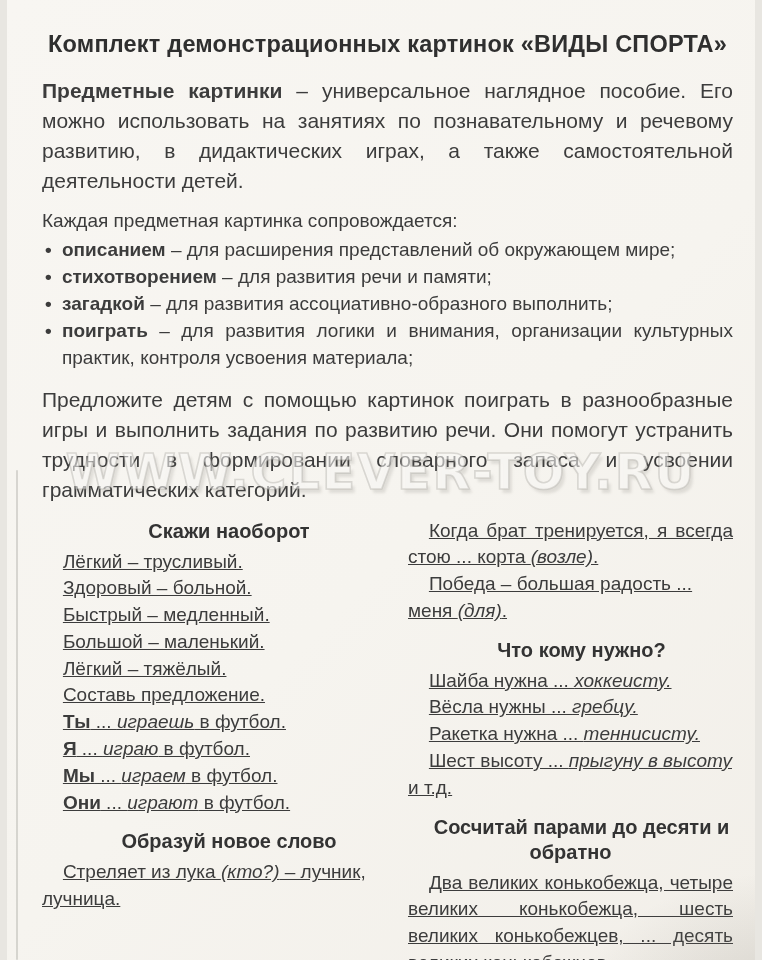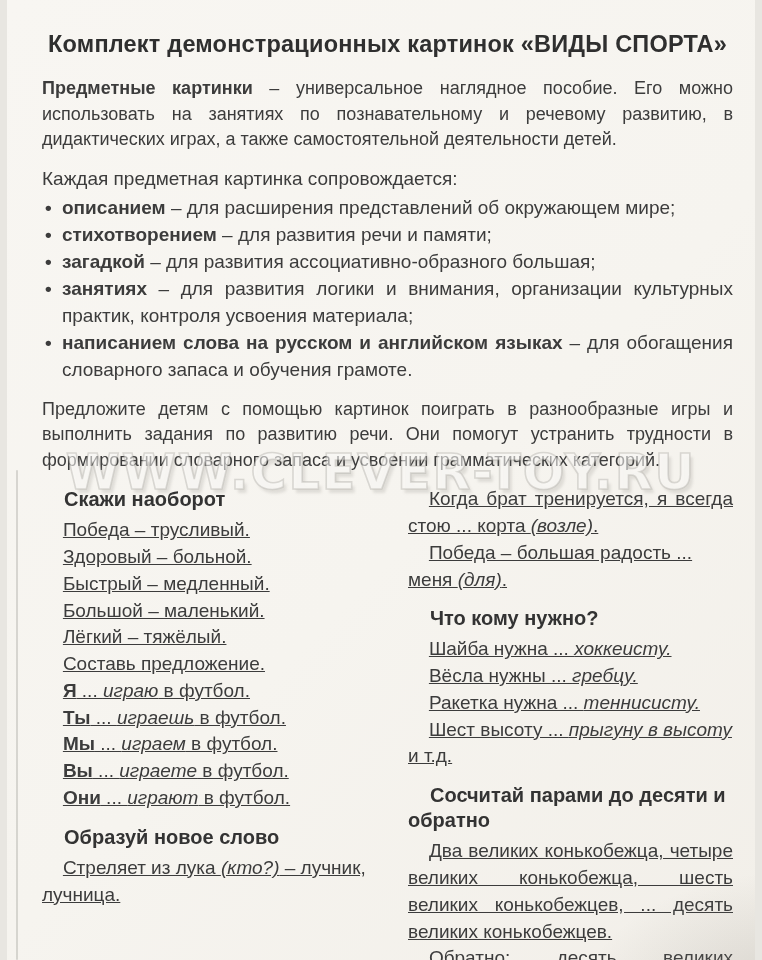--- a/index.html
+++ b/index.html
@@ -22,21 +22,21 @@
     position:absolute;right:-40px;bottom:-50px;width:220px;height:140px;
     background:radial-gradient(ellipse at bottom right,rgba(140,135,125,0.30),rgba(140,135,125,0) 70%);
     pointer-events:none;
   }
   h1.title{
     font-size:23.5px;line-height:1.2;
     font-weight:bold;color:#2f2f2f;
     text-align:center;margin:6px 0 18px;letter-spacing:.2px;
   }
   .para{
-    font-size:18px;line-height:1.42;
+    font-size:21px;line-height:1.42;
     text-align:justify;margin:0 0 13px;
   }
   .para .b,.b{font-weight:bold;}
   .i{font-style:italic;}
   .list-intro{margin:9px 0 2px;font-size:19px;line-height:1.42;}
   ul.bullets{
     list-style:none;margin:0 0 13px;padding:0 0 0 3px;
   }
   ul.bullets li{
     position:relative;padding-left:17px;
@@ -46,21 +46,21 @@
     content:"\2022";position:absolute;left:0;top:0;
     font-weight:bold;color:#3c3c3c;
   }
   .cols{
     display:grid;grid-template-columns:352px 1fr;column-gap:14px;
     margin-top:4px;
   }
   .col{min-width:0;}
   .section h3{
     font-size:20px;font-weight:bold;color:#333;
-    margin:13px 0 5px;text-indent:1.1em;line-height:1.25;
+    margin:13px 0 5px;text-indent:1.1em;line-height:1.25;text-align:center;
   }
   .section:first-child h3{margin-top:1px;}
   .line{
     margin:0;font-size:19px;line-height:1.41;
     text-indent:1.1em;
     text-decoration:underline;
   }
   .line.wrap{text-align:justify;}
   .watermark{
     position:absolute;top:444px;left:50%;transform:translateX(-50%);
@@ -81,43 +81,41 @@
 
   <h1 class="title">Комплект демонстрационных картинок «ВИДЫ СПОРТА»</h1>
 
   <p class="para"><span class="b">Предметные картинки</span><span> – универсальное наглядное пособие. Его можно использовать на занятиях по познавательному и речевому развитию, в дидактических играх, а также самостоятельной деятельности детей.</span></p>
 
   <p class="list-intro">Каждая предметная картинка сопровождается:</p>
 
   <ul class="bullets">
       <li><span class="b">описанием</span><span> – для расширения представлений об окружающем мире;</span></li>
       <li><span class="b">стихотворением</span><span> – для развития речи и памяти;</span></li>
-      <li><span class="b">загадкой</span><span> – для развития ассоциативно-образного большая;</span></li>
-      <li><span class="b">занятиях</span><span> – для развития логики и внимания, организации культурных практик, контроля усвоения материала;</span></li>
-      <li><span class="b">написанием слова на русском и английском языках</span><span> – для обогащения словарного запаса и обучения грамоте.</span></li>
+      <li><span class="b">загадкой</span><span> – для развития ассоциативно-образного выполнить;</span></li>
+      <li><span class="b">поиграть</span><span> – для развития логики и внимания, организации культурных практик, контроля усвоения материала;</span></li>
     </ul>
 
   <p class="para">Предложите детям с помощью картинок поиграть в разнообразные игры и выполнить задания по развитию речи. Они помогут устранить трудности в формировании словарного запаса и усвоении грамматических категорий.</p>
 
   <div class="cols">
     <div class="col">
         <div class="section">
           <h3>Скажи наоборот</h3>
-          <p class="line"><span>Победа – трусливый.</span></p>
+          <p class="line"><span>Лёгкий – трусливый.</span></p>
           <p class="line"><span>Здоровый – больной.</span></p>
           <p class="line"><span>Быстрый – медленный.</span></p>
           <p class="line"><span>Большой – маленький.</span></p>
           <p class="line"><span>Лёгкий – тяжёлый.</span></p>
         </div>
         <div class="section">
           <p class="line"><span>Составь предложение.</span></p>
+          <p class="line"><span class="b">Ты</span><span> ... </span><span class="i">играешь</span><span> в футбол.</span></p>
           <p class="line"><span class="b">Я</span><span> ... </span><span class="i">играю</span><span> в футбол.</span></p>
-          <p class="line"><span class="b">Ты</span><span> ... </span><span class="i">играешь</span><span> в футбол.</span></p>
           <p class="line"><span class="b">Мы</span><span> ... </span><span class="i">играем</span><span> в футбол.</span></p>
-          <p class="line"><span class="b">Вы</span><span> ... </span><span class="i">играете</span><span> в футбол.</span></p>
           <p class="line"><span class="b">Они</span><span> ... </span><span class="i">играют</span><span> в футбол.</span></p>
         </div>
         <div class="section">
           <h3>Образуй новое слово</h3>
           <p class="line"><span>Стреляет из лука </span><span class="i">(кто?)</span><span> – лучник, лучница.</span></p>
           <p class="line wrap"></p>
         </div>
       </div>
     <div class="col">
         <div class="section">

